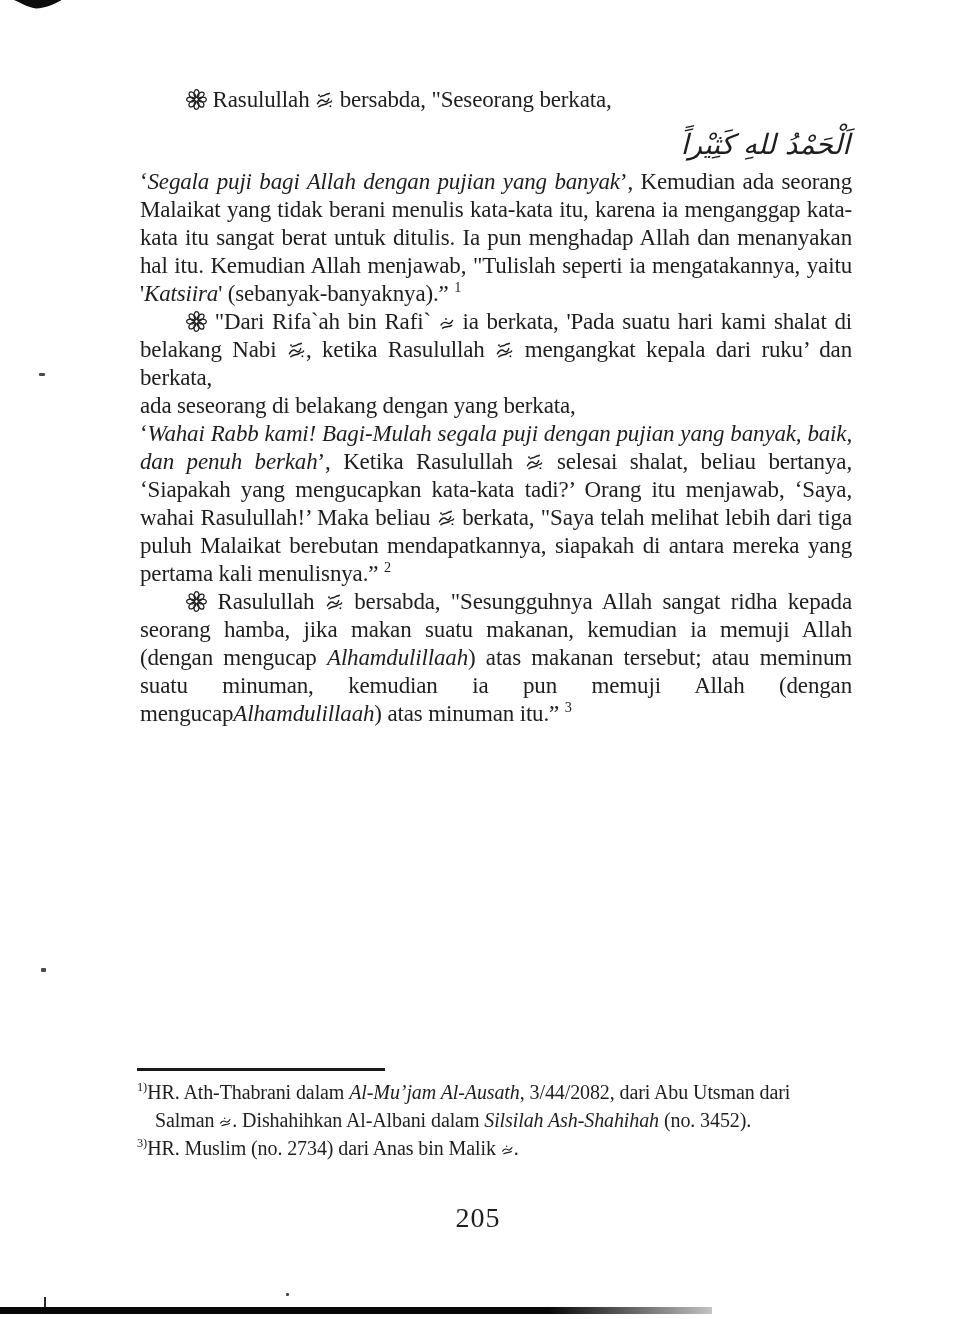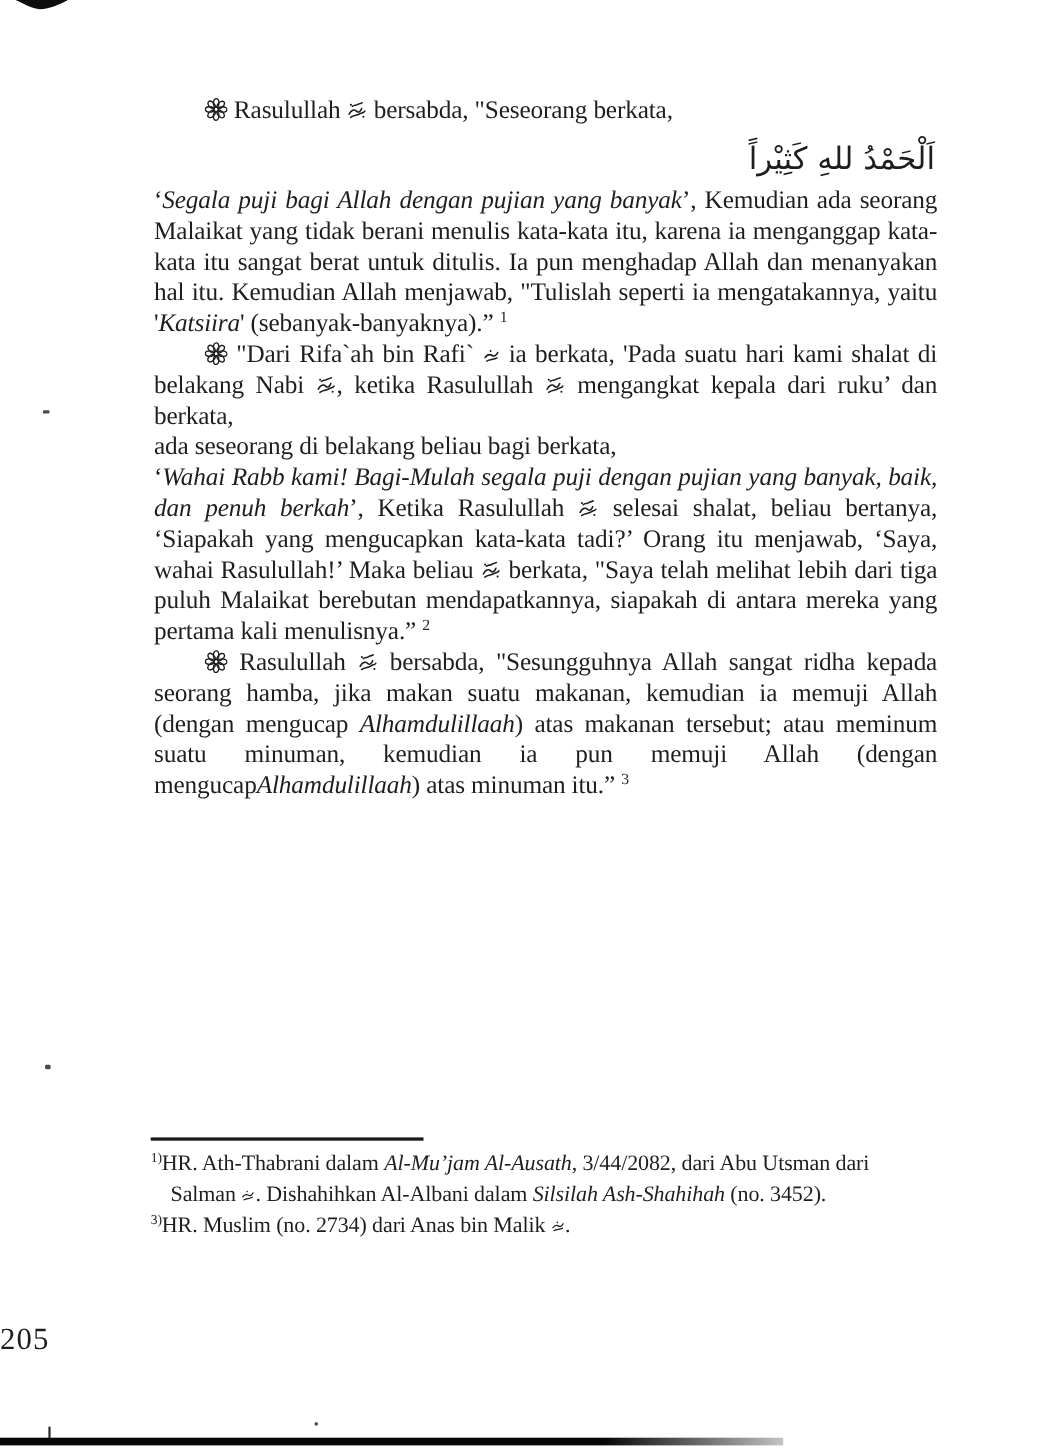--- a/index.html
+++ b/index.html
@@ -23,48 +23,48 @@
   p.body.indent{text-indent:46px;}
   .it{font-style:italic;margin-top:44px;}
   sup{font-size:62%;line-height:0;vertical-align:super;}
   .arabic{
     font-family:"DejaVu Sans", sans-serif;
     direction:rtl;
     text-align:right;
     font-size:28px;line-height:46px;
     padding-right:2px;
   }
-  .mt-a1{margin-top:8px;}
+  .mt-a1{margin-top:8px;font-style:italic;}
   .mt-p2{margin-top:6px;}
   .mt-p3{margin-top:22px;}
   .mt-a2{margin-top:4px;}
   .mt-p4{margin-top:14px;margin-left:5px;}
   .mt-a3{margin-top:4px;}
   .mt-p5{margin-top:12px;}
   .mt-p6{margin-top:20px;}
   .icon{display:inline-block;vertical-align:-3px;}
   svg.flower{width:21px;height:21px;}
   svg.saw{width:19px;height:19px;vertical-align:-3px;}
   svg.ra{width:16px;height:16px;vertical-align:-2px;}
   .footnote-area{
-    position:absolute;left:137px;top:1034px;width:714px;
+    position:absolute;left:137px;top:1068px;width:714px;
   }
   .footnote-rule{
     width:248px;height:3px;background:#1a1a1a;margin:0 0 7px 0;
   }
   .footnote-area p{
     margin:0;
     font-size:20px;line-height:28px;
     padding-left:18px;text-indent:-18px;
     letter-spacing:-0.1px;
   }
   .footnote-area svg.ra{width:13px;height:13px;vertical-align:-1px;}
   .page-number{
     position:absolute;left:0;top:1202px;width:956px;
-    font-size:28px;letter-spacing:1px;
+    text-align:center;font-size:28px;letter-spacing:1px;
   }
   .corner-mark{position:absolute;left:12px;top:0;width:50px;height:12px;}
   .scan-bar{
     position:absolute;left:0;top:1307px;width:712px;height:7px;
     background:linear-gradient(to right,#070707 0 77%,#2e2e2e 82%,#6f6f6f 90%,#a9a9a9 97%,#c4c4c4 100%);
   }
   .scan-tick{position:absolute;left:44px;top:1297px;width:2px;height:11px;background:#2a2a2a;}
   .speck{position:absolute;background:#4a4a4a;border-radius:1px;}
   .speck.s1{left:39px;top:373px;width:6px;height:3px;}
   .speck.s2{left:41px;top:968px;width:5px;height:4px;}
@@ -136,21 +136,21 @@
     <g stroke="#1c1c1c" stroke-width="1.5" fill="none" stroke-linecap="round">
       <path d="M2.5,13.5 C4.5,9.5 7.5,8.5 9.5,10.5 C11.5,12.5 13.5,11 14.5,8"></path>
       <path d="M4,16.5 C7,14 10.5,15 13,13 C15,11.5 16.5,12.5 17.5,10.5"></path>
       <path d="M5.5,6 C7.5,4.5 9.5,5.5 11,4 C12.5,2.8 14,3.5 15,2.5"></path>
     </g>
     <circle cx="4.2" cy="4.5" r="1" fill="#1c1c1c"></circle>
     <circle cx="16.2" cy="16" r="1" fill="#1c1c1c"></circle>
   </svg><span> mengangkat kepala dari ruku’ dan berkata,</span></p>
 
 
-    <p class="body mt-p4"><span>ada seseorang di belakang beliau bagi berkata,</span></p>
+    <p class="body mt-p4"><span>ada seseorang di belakang dengan yang berkata,</span></p>
 
 
     <p class="body mt-p5"><span>‘</span><span class="it">Wahai Rabb kami! Bagi-Mulah segala puji dengan pujian yang banyak, baik, dan penuh berkah</span><span>’, Ketika Rasulullah </span><svg class="icon saw" viewBox="0 0 20 20" aria-hidden="true">
     <g stroke="#1c1c1c" stroke-width="1.5" fill="none" stroke-linecap="round">
       <path d="M2.5,13.5 C4.5,9.5 7.5,8.5 9.5,10.5 C11.5,12.5 13.5,11 14.5,8"></path>
       <path d="M4,16.5 C7,14 10.5,15 13,13 C15,11.5 16.5,12.5 17.5,10.5"></path>
       <path d="M5.5,6 C7.5,4.5 9.5,5.5 11,4 C12.5,2.8 14,3.5 15,2.5"></path>
     </g>
     <circle cx="4.2" cy="4.5" r="1" fill="#1c1c1c"></circle>
     <circle cx="16.2" cy="16" r="1" fill="#1c1c1c"></circle>

